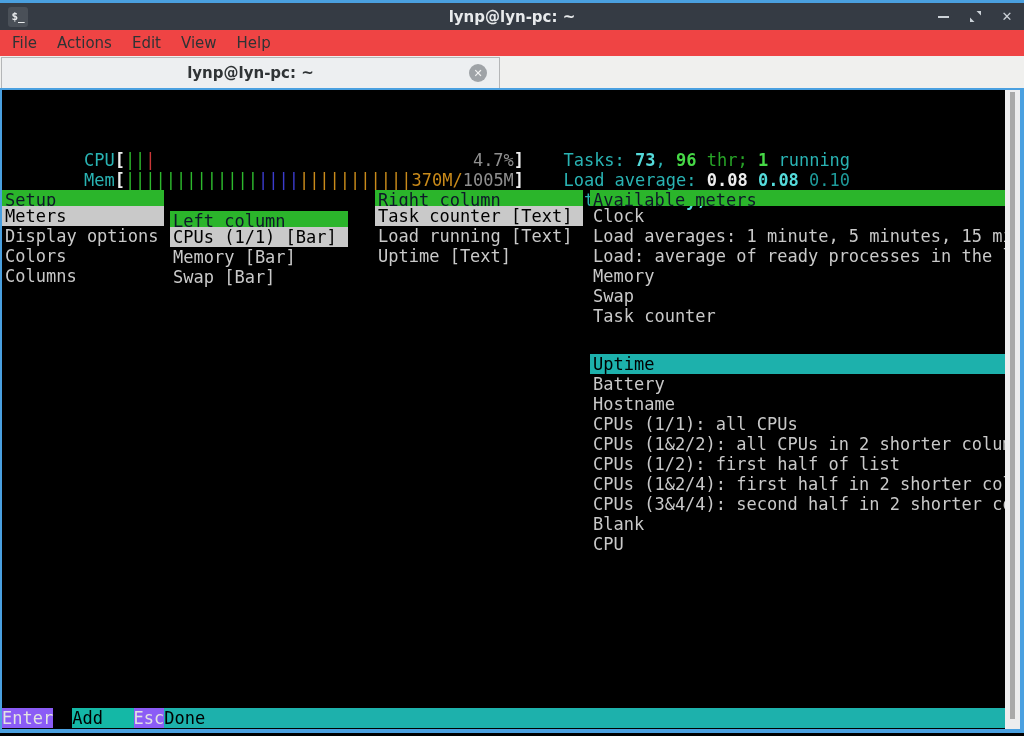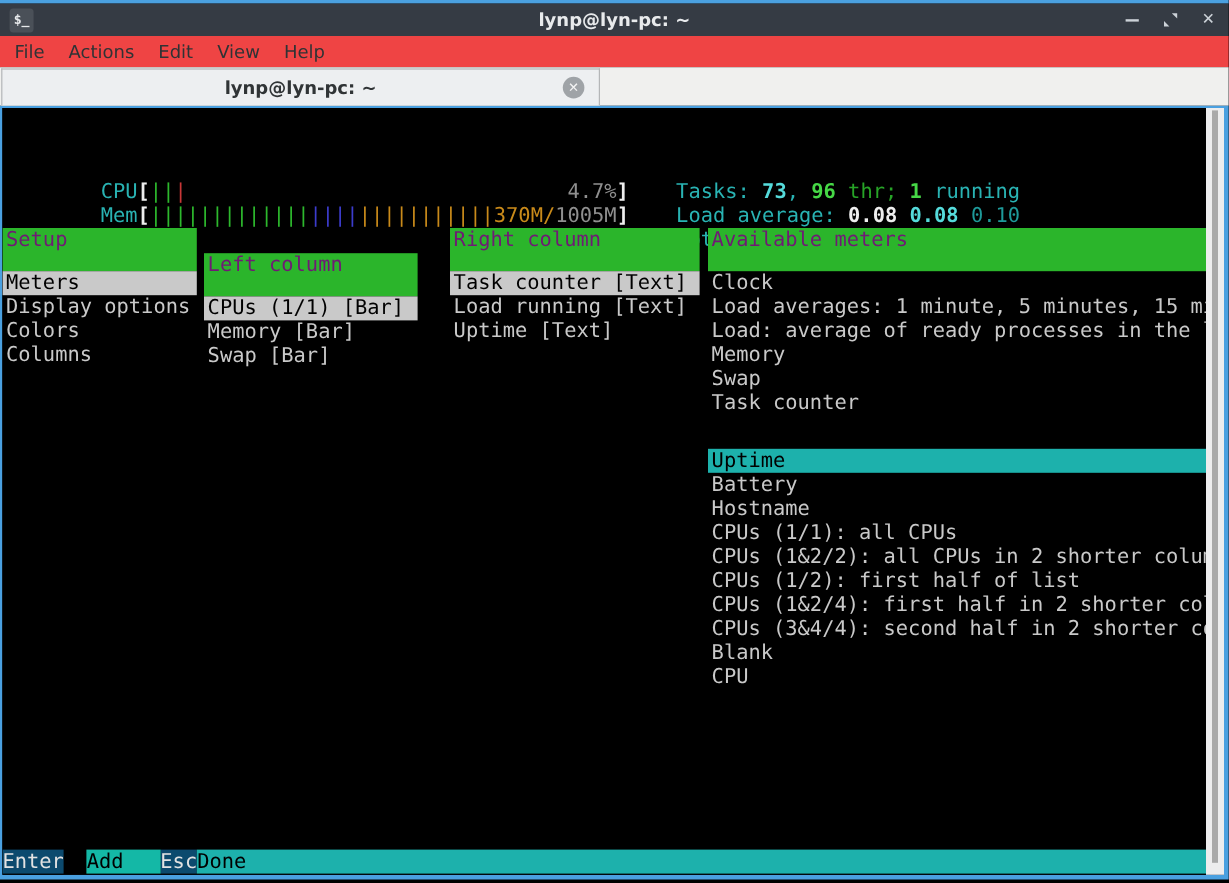--- a/index.html
+++ b/index.html
@@ -62,32 +62,32 @@
   .hdr-left { position:absolute; top:20px; left:0; }
   .hdr-right { position:absolute; top:20px; left:500px; }
 
   .panels { position:absolute; top:100px; left:0; right:0; bottom:0; }
   .panels > div.panel { position:absolute; top:0; }
   .panels > div.panel:nth-of-type(1) { left:0;   width:162px; }
   .panels > div.panel:nth-of-type(2) { left:168px; width:178px; }
   .panels > div.panel:nth-of-type(3) { left:373px; width:208px; }
   .panels > div.panel:nth-of-type(4) { left:588px; right:0; }
   .panel-header {
-    height:36px; line-height:20px; padding-left:3px; color:#701a75;
+    height:16px; line-height:20px; padding-left:3px; color:#0f172a;
     white-space:pre; overflow:hidden;
   }
   .panel-item {
     height:20px; line-height:20px; padding-left:3px; white-space:pre; overflow:hidden;
   }
 
   .fnbar {
     position:absolute; left:0; right:0; bottom:1px; height:20px;
     display:flex; white-space:pre; line-height:20px;
   }
-  .fn-key { color:#e2e2e2; background:#0c4a6e; }
+  .fn-key { color:#e2e2e2; background:#8b5cf6; }
   .fn-label { color:#000; }
   .fn-fill { flex:1; }
 </style>
 </head>
 <body>
 
 <div class="top-accent"></div>
 
 <div class="titlebar">
   <span class="win-icon">$_</span>

